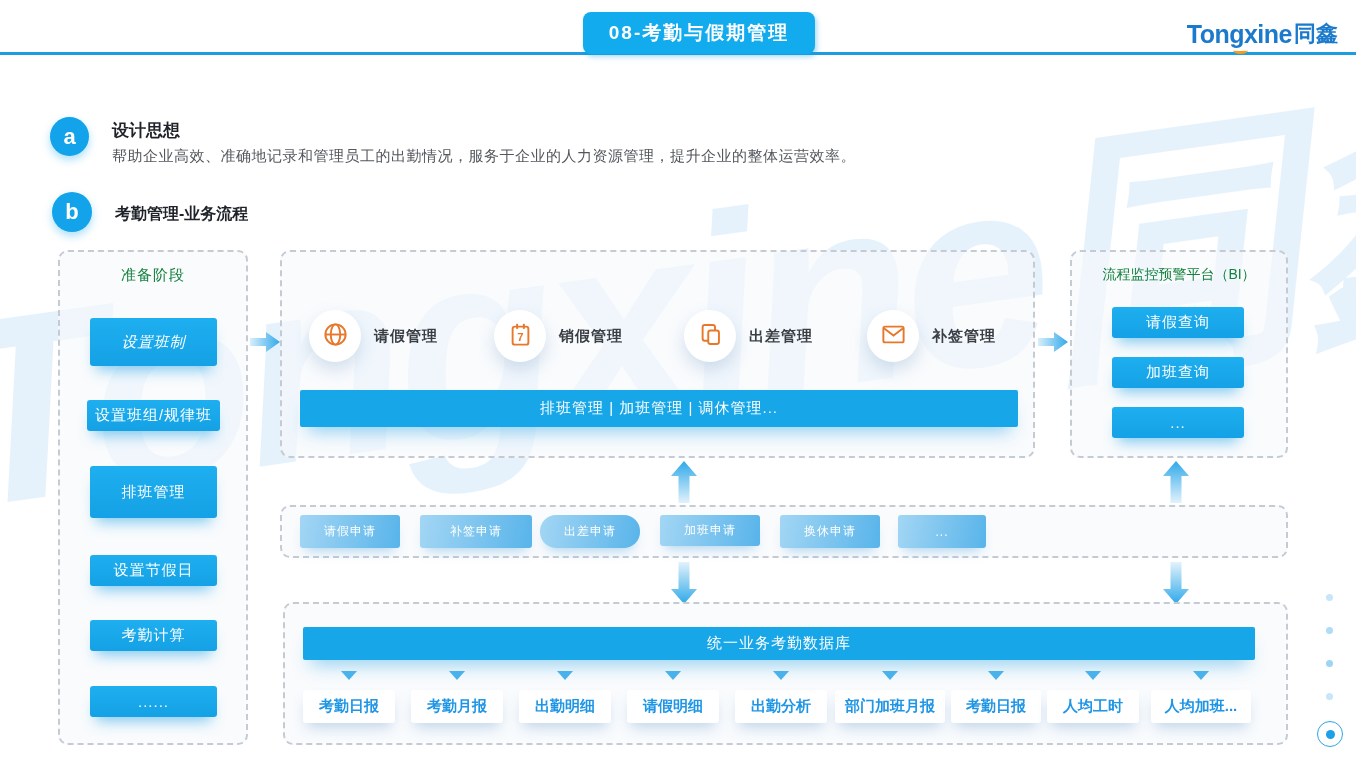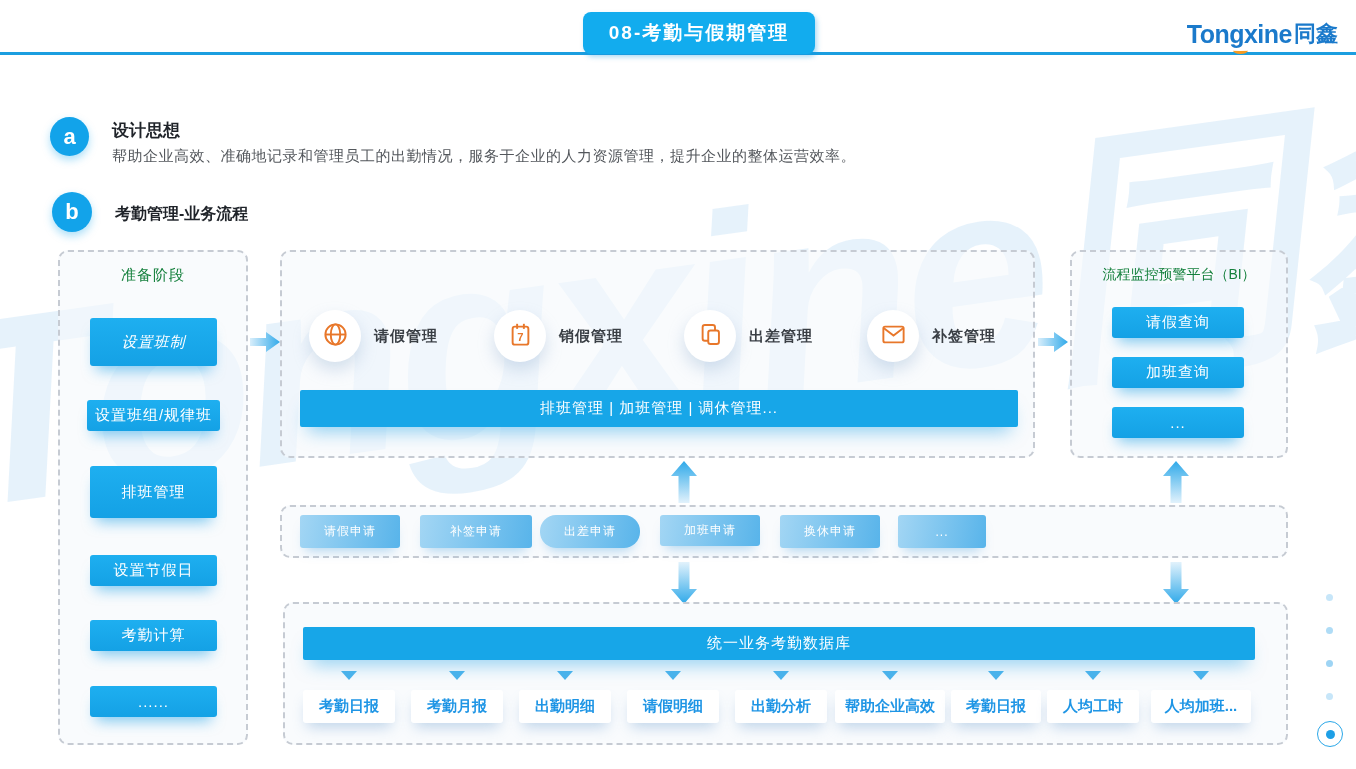--- a/index.html
+++ b/index.html
@@ -218,21 +218,21 @@
     <div class="tri-down" style="left:882px; top:671px;"></div>
     <div class="tri-down" style="left:988px; top:671px;"></div>
     <div class="tri-down" style="left:1085px; top:671px;"></div>
     <div class="tri-down" style="left:1193px; top:671px;"></div>
 
     <div class="btn-report" style="left:303px; top:690px; width:92px; height:33px;">考勤日报</div>
     <div class="btn-report" style="left:411px; top:690px; width:92px; height:33px;">考勤月报</div>
     <div class="btn-report" style="left:519px; top:690px; width:92px; height:33px;">出勤明细</div>
     <div class="btn-report" style="left:627px; top:690px; width:92px; height:33px;">请假明细</div>
     <div class="btn-report" style="left:735px; top:690px; width:92px; height:33px;">出勤分析</div>
-    <div class="btn-report" style="left:835px; top:690px; width:110px; height:33px;">帮助企业高效</div>
+    <div class="btn-report" style="left:835px; top:690px; width:110px; height:33px;">部门加班月报</div>
     <div class="btn-report" style="left:951px; top:690px; width:90px; height:33px;">考勤日报</div>
     <div class="btn-report" style="left:1047px; top:690px; width:92px; height:33px;">人均工时</div>
     <div class="btn-report" style="left:1151px; top:690px; width:100px; height:33px;">人均加班...</div>
 
     <div class="nav-dot" style="left:1326px; top:594px; background:#C7E6F9;"></div>
     <div class="nav-dot" style="left:1326px; top:627px; background:#AFDCF6;"></div>
     <div class="nav-dot" style="left:1326px; top:660px; background:#9ED4F4;"></div>
     <div class="nav-dot" style="left:1326px; top:693px; background:#C7E6F9;"></div>
     <div class="nav-current" style="left:1317px; top:721px;">
         <div class="inner"></div>

